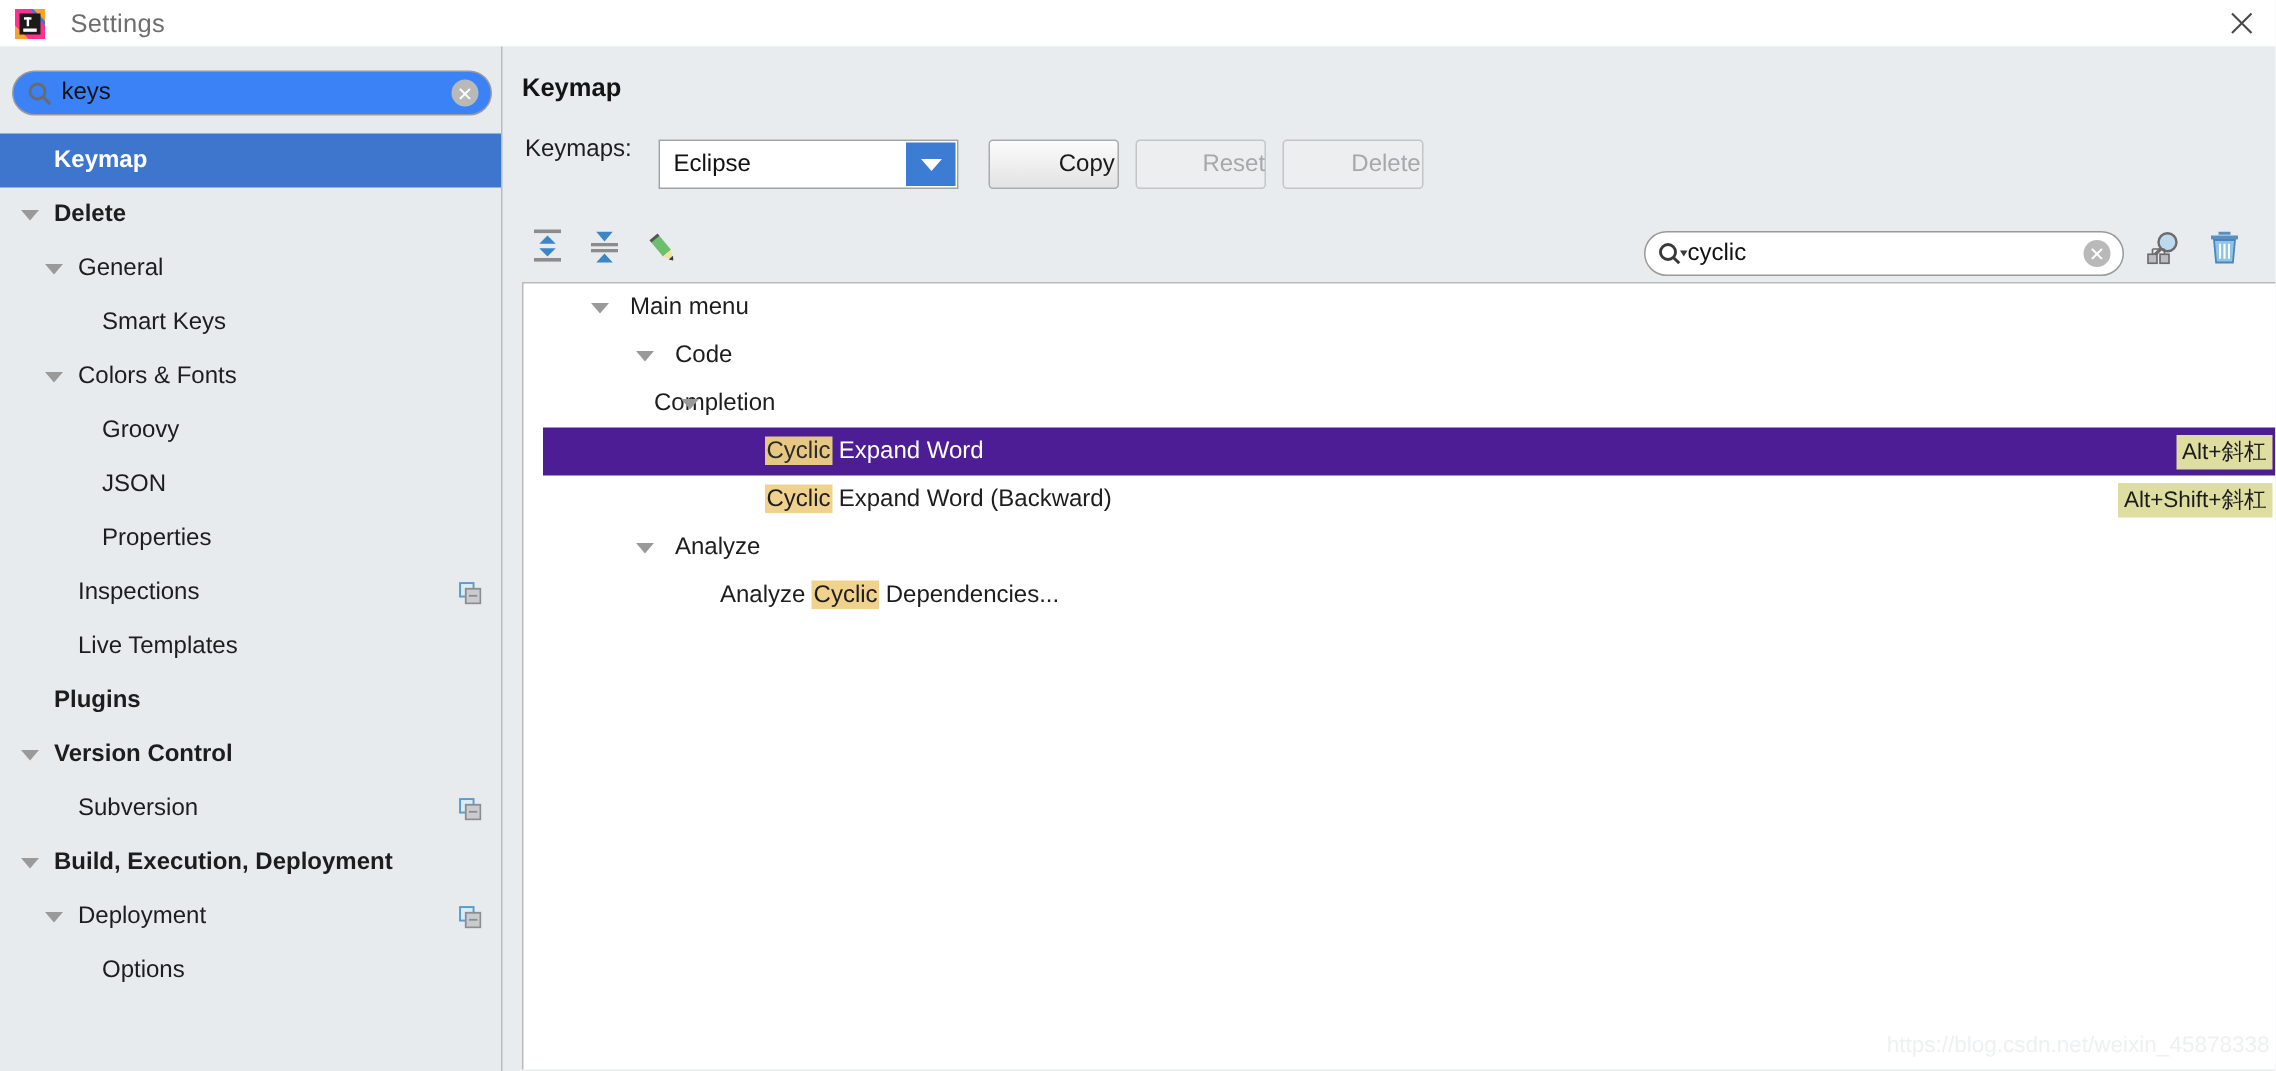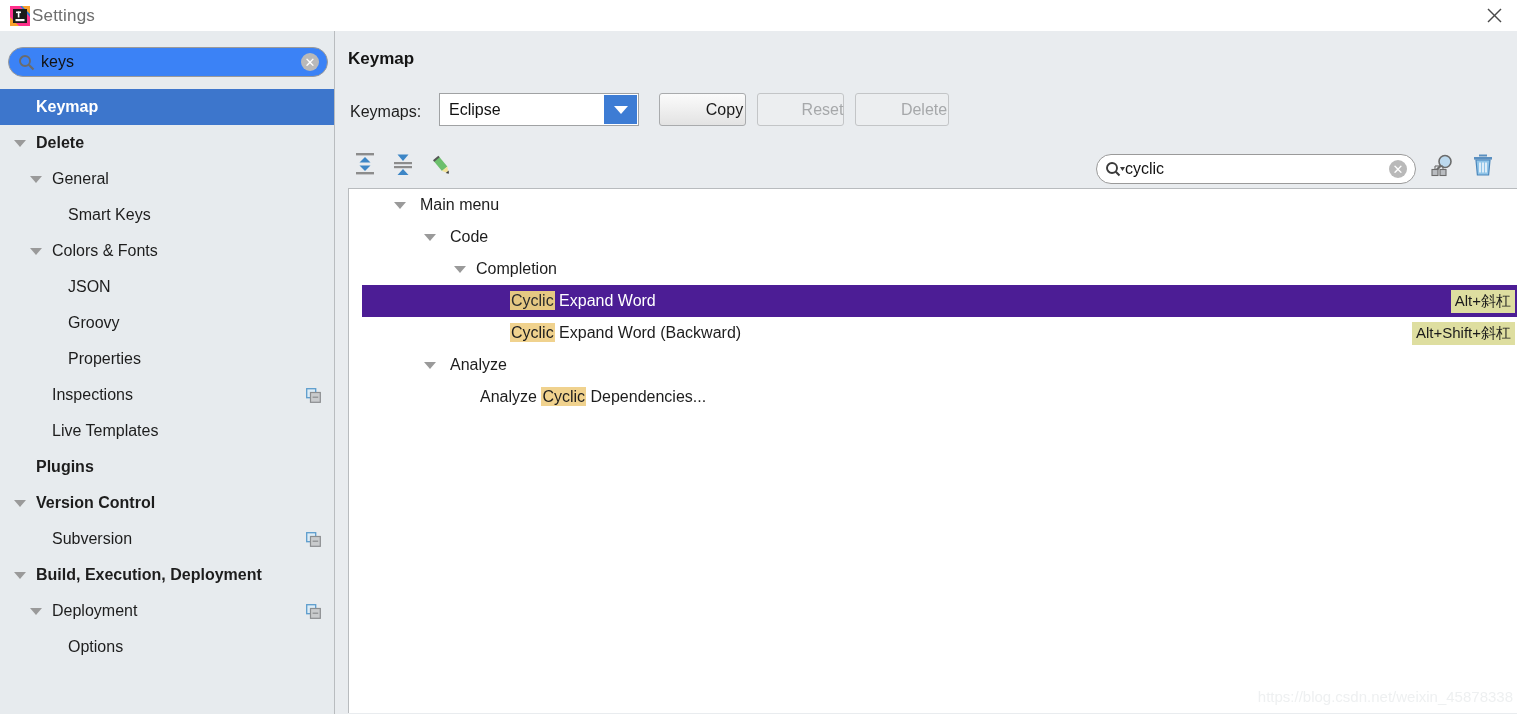--- a/index.html
+++ b/index.html
@@ -14,21 +14,21 @@
   #app { position: relative; width: 1517px; height: 714px; background: #e9ecef; }
 
   
   .titlebar {
     position: absolute; left: 0; top: 0; width: 1517px; height: 31px;
     background: #ffffff;
     display: flex; align-items: center;
   }
   .ij-logo { margin-left: 9px; width: 22px; height: 22px; position: relative; }
   .title-text {
-    margin-left: 1px; font-size: 17px; color: #6e6e6e; letter-spacing: .2px;
+    margin-left: 16px; font-size: 17px; color: #6e6e6e; letter-spacing: .2px;
   }
   .win-close {
     position: absolute; right: 0; top: 0; width: 45px; height: 31px;
     display: flex; align-items: center; justify-content: center;
     color: #555; font-size: 19px; line-height: 1; cursor: default;
   }
 
   
   .leftpanel {
     position: absolute; left: 0; top: 31px; width: 335px; height: 683px;
@@ -74,21 +74,21 @@
   
   .rightpanel {
     position: absolute; left: 336px; top: 31px; width: 1181px; height: 683px;
     background: #e9ecef;
   }
   .page-title {
     position: absolute; left: 12px; top: 18px;
     font-size: 17px; font-weight: bold; color: #141414;
   }
   .keymaps-label {
-    position: absolute; left: 14px; top: 72px; font-size: 16px; color: #1d1d1d;
+    position: absolute; left: 14px; top: 60px; font-size: 16px; color: #1d1d1d;
   }
   .combo {
     position: absolute; left: 103px; top: 62px; width: 200px; height: 33px;
     background: #ffffff; border: 1px solid #a0a2a4; display: flex; align-items: center;
   }
   .combo .cval { margin-left: 9px; font-size: 16px; color: #111; }
   .combo .arrowbtn {
     position: absolute; right: 1px; top: 1px; width: 33px; height: 29px;
     background: #3d7cd4; display: flex; align-items: center; justify-content: center;
   }
@@ -213,24 +213,24 @@
           <span class="nlabel" style="margin-left: 52px;">General</span>
         </div>
         <div class="navrow">
           <span class="nlabel" style="margin-left: 68px;">Smart Keys</span>
         </div>
         <div class="navrow">
           <span class="tri" style="left: 30px;"></span>
           <span class="nlabel" style="margin-left: 52px;">Colors &amp; Fonts</span>
         </div>
         <div class="navrow">
+          <span class="nlabel" style="margin-left: 68px;">Groovy</span>
+        </div>
+        <div class="navrow">
           <span class="nlabel" style="margin-left: 68px;">JSON</span>
-        </div>
-        <div class="navrow">
-          <span class="nlabel" style="margin-left: 68px;">Groovy</span>
         </div>
         <div class="navrow">
           <span class="nlabel" style="margin-left: 68px;">Properties</span>
         </div>
         <div class="navrow">
           <span class="nlabel" style="margin-left: 52px;">Inspections</span>
           <span class="copy-ic"><svg width="15" height="15" viewBox="0 0 15 15">
               <rect x="0.7" y="0.7" width="9" height="9" fill="#dcecf6" stroke="#5c9ccc" stroke-width="1.3"></rect>
               <rect x="4.5" y="4.5" width="9.8" height="9.8" fill="#c9cbcd" stroke="#8b8d8f" stroke-width="1.2"></rect>
               <rect x="6.6" y="8.6" width="5.6" height="1.2" fill="#8b8d8f"></rect>
@@ -362,21 +362,21 @@
           <div class="trow">
             <span class="tri" style="left: 32px;"></span>
             <span class="label" style="margin-left: 58px;"><span class="plain">Main menu</span></span>
           </div>
           <div class="trow">
             <span class="tri" style="left: 62px;"></span>
             <span class="label" style="margin-left: 88px;"><span class="plain">Code</span></span>
           </div>
           <div class="trow">
             <span class="tri" style="left: 92px;"></span>
-            <span class="label" style="margin-left: 114px;"><span class="plain">Completion</span></span>
+            <span class="label" style="margin-left: 74px;"><span class="plain">Completion</span></span>
           </div>
           <div class="trow sel">
             <span class="label" style="margin-left: 148px;"><span class="hl">Cyclic</span><span class="plain"> Expand Word</span></span>
             <span class="shortcut">Alt+斜杠</span>
           </div>
           <div class="trow">
             <span class="label" style="margin-left: 148px;"><span class="hl">Cyclic</span><span class="plain"> Expand Word (Backward)</span></span>
             <span class="shortcut">Alt+Shift+斜杠</span>
           </div>
           <div class="trow">

